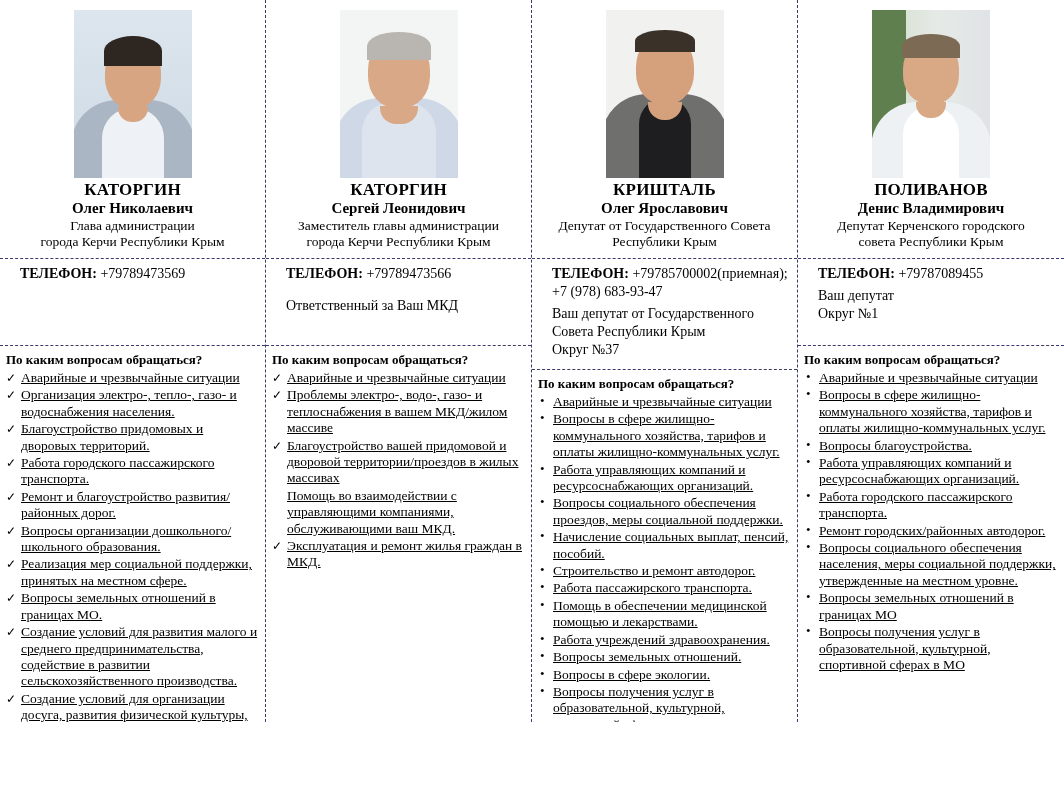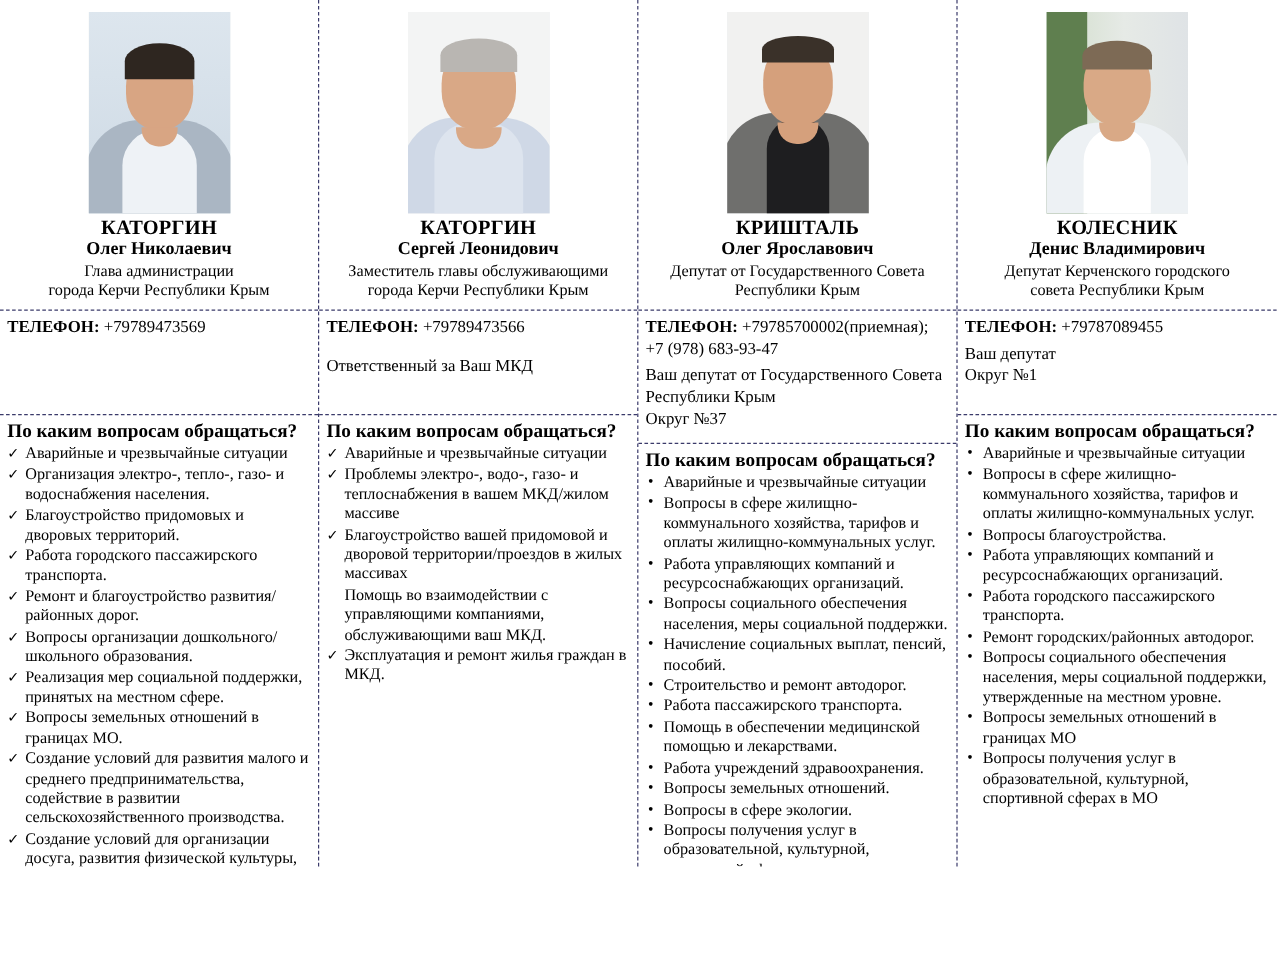--- a/index.html
+++ b/index.html
@@ -87,38 +87,38 @@
   .position {
     font-size: 13.5px;
     line-height: 16px;
     padding: 1px 4px 0 4px;
   }
   .divider {
     border-top: 1px dashed #3a3a6a;
     margin-top: 4px;
   }
   .phone-block {
-    padding: 6px 6px 6px 6px;
+    padding: 6px 6px 6px 20px;
     font-size: 14px;
     line-height: 18px;
     min-height: 82px;
     box-sizing: border-box;
   }
   .phone-line b {
     font-weight: bold;
   }
   .phone-note {
     margin-top: 14px;
   }
   .phone-note.tight {
     margin-top: 4px;
   }
   .quest-head {
     font-weight: bold;
-    font-size: 16px;
+    font-size: 13px;
     padding: 5px 6px 2px 6px;
     line-height: 17px;
   }
   ul.items {
     list-style: none;
     margin: 0;
     padding: 0 6px 0 6px;
     font-size: 13.5px;
     line-height: 16.4px;
   }
@@ -143,20 +143,21 @@
   }
   ul.items li.plain {
     padding-left: 15px;
   }
   ul.items li.plain:before {
     content: "";
   }
   .col-body {
     flex: 1;
     overflow: hidden;
+    text-decoration: underline;
   }
 </style>
 </head>
 <body>
 
 <div class="sheet">
 
   <div class="col">
     <div class="photo-wrap">
       <div class="photo">
@@ -204,21 +205,21 @@
         <div class="ph-body" style="bottom:0;width:130px;height:80px;background:#cfd8e6;"></div>
         <div class="ph-shirt" style="bottom:0;width:74px;height:76px;background:#dde4ee;"></div>
         <div class="ph-head" style="top:26px;width:62px;height:72px;background:#d9a886;"></div>
         <div class="ph-head" style="top:22px;width:64px;height:28px;background:#b9b6b2;border-radius:50% 50% 0 0;"></div>
         <div style="position:absolute;left:50%;transform:translateX(-50%);top:96px;width:38px;height:18px;background:#d9a886;border-radius:0 0 16px 16px;"></div>
       </div>
     </div>
     <div class="name-block">
       <div class="surname">КАТОРГИН</div>
       <div class="firstname">Сергей Леонидович</div>
-      <div class="position" style="white-space:pre-line;">Заместитель главы обслуживающими
+      <div class="position" style="white-space:pre-line;">Заместитель главы администрации
 города Керчи Республики Крым</div>
     </div>
     <div class="divider"></div>
     <div class="phone-block">
       <div class="phone-line"><b>ТЕЛЕФОН:</b>
         <span>+79789473566</span></div>
       <div class="phone-note">Ответственный за Ваш МКД</div>
     </div>
     <div class="divider"></div>
     <div class="quest-head">По каким вопросам обращаться?</div>
@@ -258,21 +259,21 @@
       <div class="phone-note tight">Ваш депутат от Государственного Совета Республики Крым</div>
       <div>Округ №37</div>
     </div>
     <div class="divider"></div>
     <div class="quest-head">По каким вопросам обращаться?</div>
     <div class="col-body">
       <ul class="items">
         <li class="bullet">Аварийные и чрезвычайные ситуации</li>
         <li class="bullet">Вопросы в сфере жилищно-коммунального хозяйства, тарифов и оплаты жилищно-коммунальных услуг.</li>
         <li class="bullet">Работа управляющих компаний и ресурсоснабжающих организаций.</li>
-        <li class="bullet">Вопросы социального обеспечения населения, меры социальной поддержки.</li>
+        <li class="bullet">Вопросы социального обеспечения проездов, меры социальной поддержки.</li>
         <li class="bullet">Начисление социальных выплат, пенсий, пособий.</li>
         <li class="bullet">Строительство и ремонт автодорог.</li>
         <li class="bullet">Работа пассажирского транспорта.</li>
         <li class="bullet">Помощь в обеспечении медицинской помощью и лекарствами.</li>
         <li class="bullet">Работа учреждений здравоохранения.</li>
         <li class="bullet">Вопросы земельных отношений.</li>
         <li class="bullet">Вопросы в сфере экологии.</li>
         <li class="bullet">Вопросы получения услуг в образовательной, культурной, спортивной сферах.</li>
       </ul>
     </div>
@@ -284,21 +285,21 @@
         <div class="ph-bg" style="background:linear-gradient(90deg,#cfdcc8 0%,#e6eae6 55%,#dfe3e6 100%);"></div>
         <div style="position:absolute;left:0;top:0;width:34px;height:168px;background:#5f7f4f;"></div>
         <div class="ph-body" style="bottom:0;width:120px;height:76px;background:#edf1f4;"></div>
         <div class="ph-shirt" style="bottom:0;width:56px;height:72px;background:#ffffff;"></div>
         <div class="ph-head" style="top:28px;width:56px;height:66px;background:#d9a986;"></div>
         <div class="ph-head" style="top:24px;width:58px;height:24px;background:#7d6a55;border-radius:50% 50% 0 0;"></div>
         <div style="position:absolute;left:50%;transform:translateX(-50%);top:92px;width:30px;height:16px;background:#d9a986;border-radius:0 0 14px 14px;"></div>
       </div>
     </div>
     <div class="name-block">
-      <div class="surname">КОЛЕСНИК</div>
+      <div class="surname">ПОЛИВАНОВ</div>
       <div class="firstname">Денис Владимирович</div>
       <div class="position" style="white-space:pre-line;">Депутат Керченского городского
 совета Республики Крым</div>
     </div>
     <div class="divider"></div>
     <div class="phone-block">
       <div class="phone-line"><b>ТЕЛЕФОН:</b>
         <span>+79787089455</span></div>
       <div class="phone-note tight">Ваш депутат</div>
       <div>Округ №1</div>

